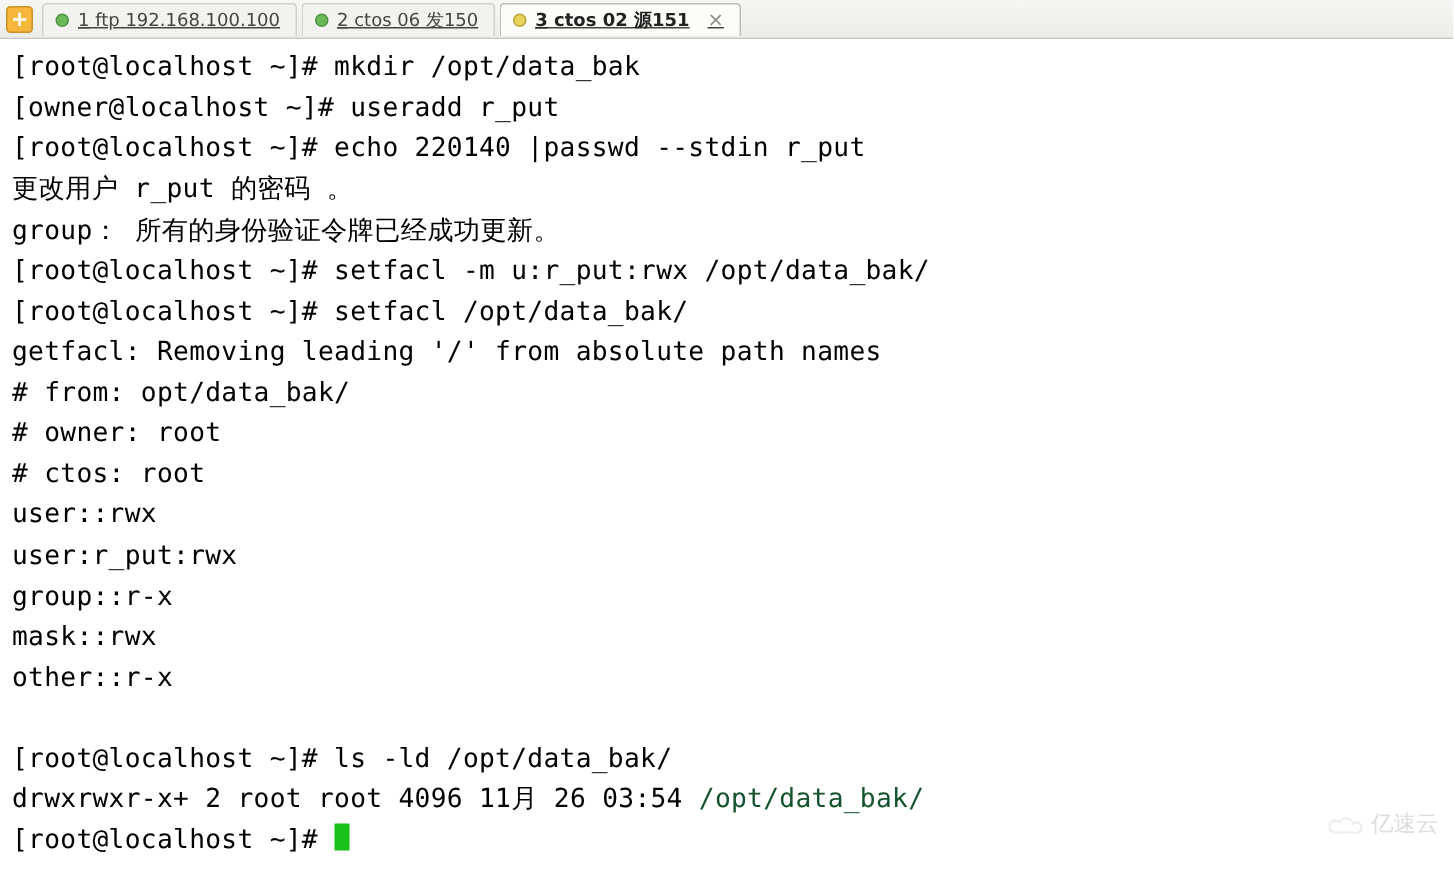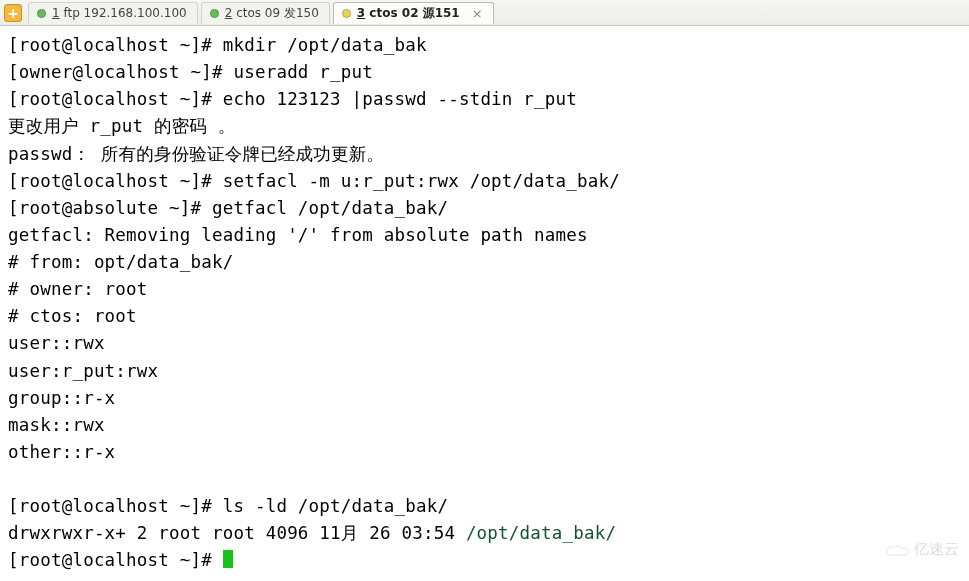--- a/index.html
+++ b/index.html
@@ -44,20 +44,21 @@
       align-items: center;
       height: 22px;
       padding: 0 10px 0 8px;
       margin-right: 3px;
       background: #f2f2ee;
       border: 1px solid #d2d2cc;
       border-bottom: none;
       border-radius: 3px 3px 0 0;
       color: #444;
       gap: 6px;
+      text-decoration: underline;
     }
     .tab.active {
       background: #fcfcf9;
       border-color: #bdbdb7;
     }
     .dot {
       width: 9px;
       height: 9px;
       border-radius: 50%;
       display: inline-block;
@@ -108,37 +109,37 @@
       <span>+</span>
     </div>
 
   <div class="tab">
     <span class="dot green"></span>
     <span class="label"><span class="u">1</span><span> ftp 192.168.100.100</span></span>
   </div>
 
   <div class="tab">
     <span class="dot green"></span>
-    <span class="label"><span class="u">2</span><span> ctos 09 发150</span></span>
+    <span class="label"><span class="u">2</span><span> ctos 06 发150</span></span>
   </div>
 
   <div class="tab active">
     <span class="dot ylw"></span>
     <span class="label"><span class="u">3</span><span> ctos 02 源151</span></span>
     <span class="x">×</span>
   </div>
 </div>
 
 <div class="term"><span>[root@localhost ~]# mkdir /opt/data_bak</span>
 <span>[owner@localhost ~]# useradd r_put</span>
-<span>[root@localhost ~]# echo 123123 |passwd --stdin r_put</span>
+<span>[root@localhost ~]# echo 220140 |passwd --stdin r_put</span>
 <span>更改用户 r_put 的密码 。</span>
-<span>passwd： 所有的身份验证令牌已经成功更新。</span>
+<span>group： 所有的身份验证令牌已经成功更新。</span>
 <span>[root@localhost ~]# setfacl -m u:r_put:rwx /opt/data_bak/</span>
-<span>[root@absolute ~]# getfacl /opt/data_bak/</span>
+<span>[root@localhost ~]# setfacl /opt/data_bak/</span>
 <span>getfacl: Removing leading '/' from absolute path names</span>
 <span># from: opt/data_bak/</span>
 <span># owner: root</span>
 <span># ctos: root</span>
 <span>user::rwx</span>
 <span>user:r_put:rwx</span>
 <span>group::r-x</span>
 <span>mask::rwx</span>
 <span>other::r-x</span>
 <span></span>

